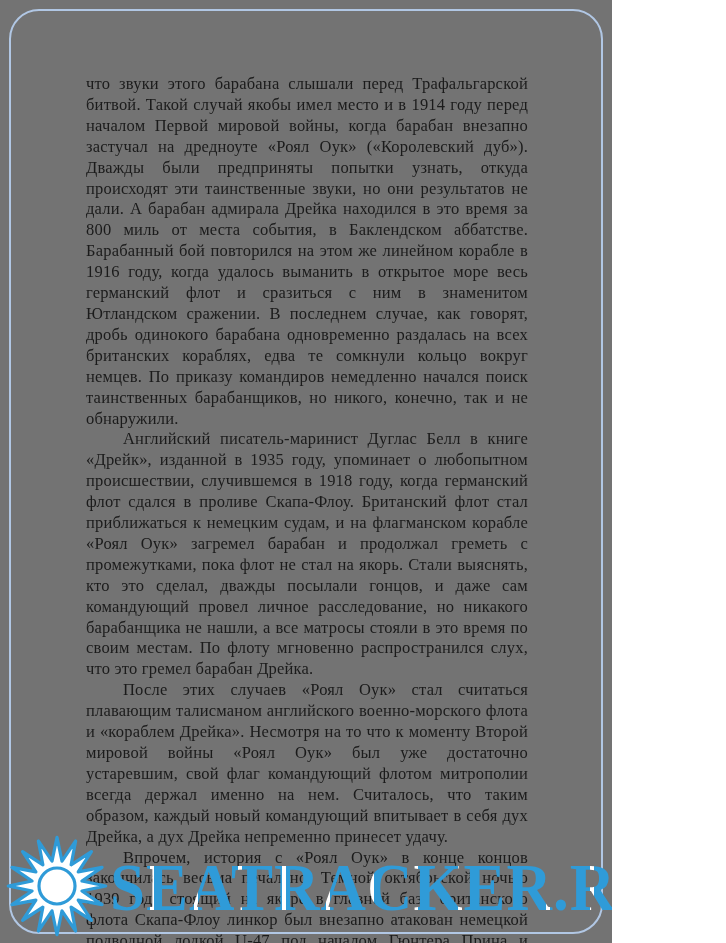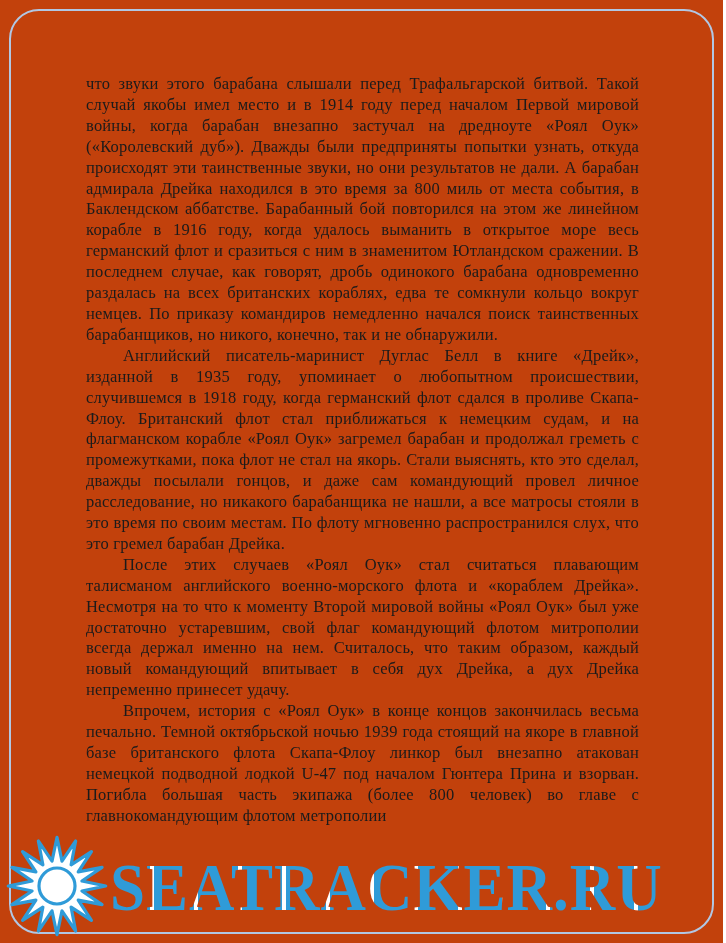--- a/index.html
+++ b/index.html
@@ -2,23 +2,23 @@
 <html><head>
 <meta charset="utf-8">
 <style>
   html, body {
     margin: 0;
     padding: 0;
     background: #ffffff;
   }
   .page {
     position: relative;
-    width: 723px;
+    width: 612px;
     height: 943px;
-    background: #c2410c;
+    background: #737373;
     overflow: hidden;
     font-family: "Liberation Serif", serif;
   }
   .page-border {
     position: absolute;
     left: 9px;
     top: 9px;
     right: 9px;
     bottom: 9px;
     border: 2px solid #b1c7e4;

